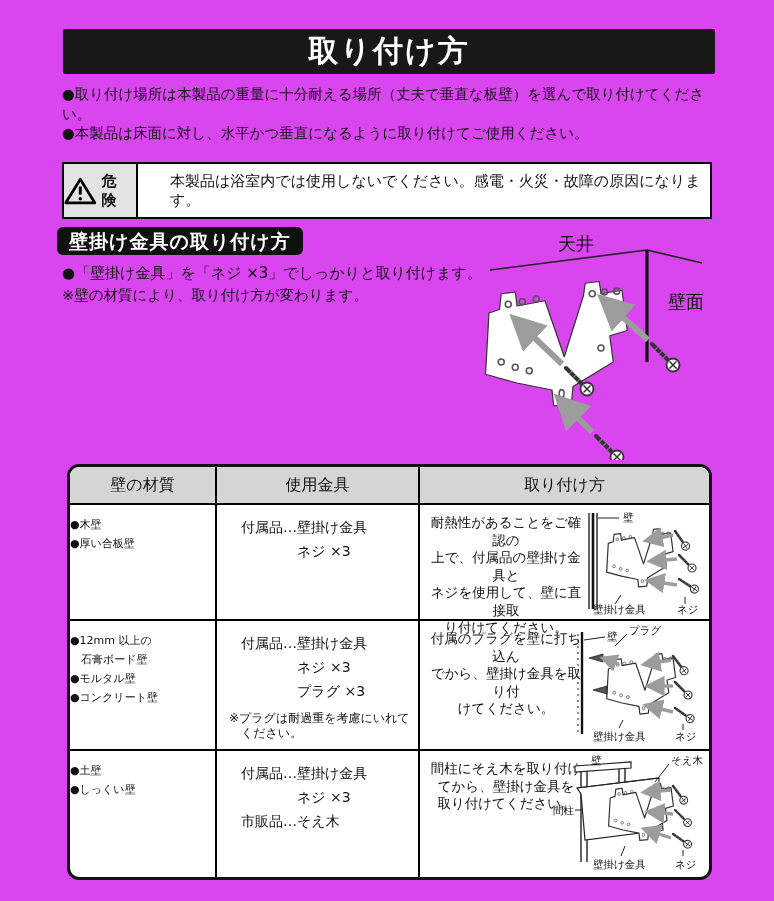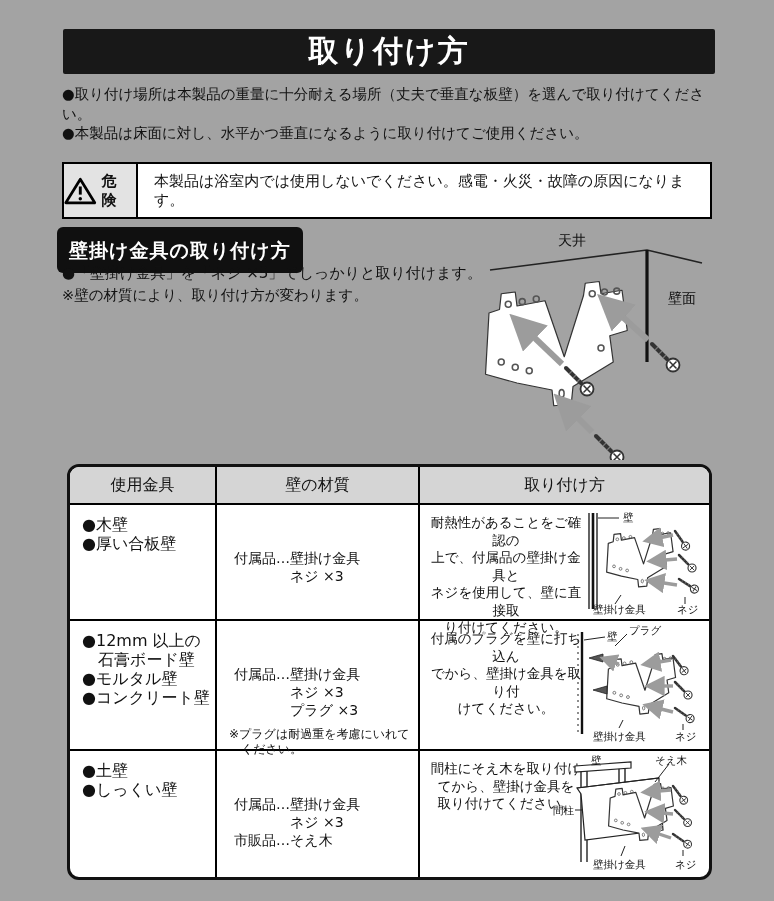--- a/index.html
+++ b/index.html
@@ -1,17 +1,17 @@
 <!DOCTYPE html>
 <html lang="ja"><head>
 <meta charset="utf-8">
 <style>
   html,body{margin:0;padding:0;background:#fff;}
   #page{
-    position:relative;width:774px;height:901px;background:#a3a3a3;overflow:hidden;
+    position:relative;width:774px;height:901px;background:#d946ef;overflow:hidden;
     font-family:"DejaVu Sans","Liberation Sans",sans-serif;color:#111;
   }
   
   .title-bar{
     position:absolute;left:63px;top:29px;width:652px;height:45px;
     background:#181818;border-radius:2px;
     display:flex;align-items:center;justify-content:center;
   }
   .title-bar span{color:#fff;font-size:30px;font-weight:bold;letter-spacing:2px;}
   
@@ -20,48 +20,48 @@
   
   .danger{
     position:absolute;left:62px;top:162px;width:650px;height:57px;
     border:2px solid #000;display:flex;box-sizing:border-box;background:#fff;
   }
   .danger-cell{
     width:72px;flex:0 0 72px;background:#e3e3e3;border-right:2px solid #000;
     display:flex;flex-direction:row;align-items:center;justify-content:center;gap:1px;
   }
   .danger-label{font-size:15px;font-weight:bold;letter-spacing:4px;margin-left:4px;}
-  .danger-text{flex:1;display:flex;align-items:center;padding-left:16px;font-size:15px;}
+  .danger-text{flex:1;display:flex;align-items:center;padding-left:32px;font-size:15px;}
   
   .sec-head{
     position:absolute;left:57px;top:227px;height:28px;line-height:28px;
     background:#101010;color:#fff;font-size:19px;font-weight:bold;
-    padding:9px 12px;border-radius:6px;letter-spacing:1px;
+    padding:0 12px;border-radius:6px;letter-spacing:1px;
   }
   .sec-bullet{position:absolute;left:62px;top:264px;font-size:15px;text-align:right;}
   .sec-note{position:absolute;left:62px;top:286px;font-size:14.5px;}
   
   .diagram{position:absolute;}
   .diagram svg{position:absolute;left:0;top:0;}
-  .dlabel{position:absolute;font-size:14px;color:#111;white-space:nowrap;}
+  .dlabel{position:absolute;font-size:18px;color:#111;white-space:nowrap;}
   .dlabel.small{font-size:10.5px;}
   
   .wall-table{
     position:absolute;left:67px;top:464px;width:645px;height:416px;
     border:3px solid #111;border-radius:12px;overflow:hidden;background:#fff;
     display:grid;grid-template-columns:147px 203px 1fr;grid-template-rows:38px 116px 130px 1fr;
     box-sizing:border-box;
   }
   .cell{border-right:2px solid #000;border-bottom:2px solid #000;box-sizing:border-box;position:relative;}
   .cell.cl{border-right:none;}
   .cell.rl{border-bottom:none;}
   .hcell{background:#d5d5d5;display:flex;align-items:center;justify-content:center;font-size:16px;}
-  .mat{padding:10px 4px 0 12px;font-size:16px;line-height:19px;white-space:pre-line;}
+  .mat{padding:10px 4px 0 0;font-size:11px;line-height:19px;white-space:pre-line;}
   .mat-note{padding:4px 2px 0 8px;font-size:12px;line-height:15.5px;white-space:pre-line;}
-  .hw{padding:10px 2px 0 17px;font-size:14px;line-height:18px;white-space:pre-line;margin-top:34px;}
+  .hw{padding:10px 2px 0 24px;font-size:14px;line-height:24px;white-space:pre-line;}
   .hw-note{padding:8px 2px 0 12px;font-size:12px;line-height:15px;white-space:pre-line;}
   .method-text{position:absolute;left:7px;top:9px;width:158px;font-size:13.5px;line-height:17.5px;white-space:pre-line;text-align:center;}
 </style>
 </head>
 <body>
 
 <div id="page">
 
   <div class="title-bar">
     <span>取り付け方</span>
@@ -130,22 +130,22 @@
       <use href="#screwIcon" transform="translate(126,138)"></use>
       <use href="#screwIcon" transform="translate(212,114)"></use>
       <use href="#screwIcon" transform="translate(156,206)"></use>
     </svg>
     <span class="dlabel" style="left:118px;top:2px;">天井</span>
     <span class="dlabel" style="left:228px;top:60px;">壁面</span>
   </div>
 
   <div class="wall-table">
 
+    <div class="cell hcell">壁の材質</div>
     <div class="cell hcell">使用金具</div>
-    <div class="cell hcell">壁の材質</div>
     <div class="cell hcell cl">取り付け方</div>
 
     <div class="cell">
       <div class="mat">●木壁
 ●厚い合板壁</div>
     </div>
     <div class="cell">
       <div class="hw">付属品…壁掛け金具
 　　　　ネジ ×3</div>
     </div>
@@ -252,21 +252,21 @@
           <line x1="104" y1="36" x2="80" y2="38" stroke="#9c9c9c" stroke-width="3.4" marker-end="url(#ah)"></line>
           <line x1="106" y1="60" x2="84" y2="58" stroke="#9c9c9c" stroke-width="3.4" marker-end="url(#ah)"></line>
           <line x1="104" y1="84" x2="80" y2="76" stroke="#9c9c9c" stroke-width="3.4" marker-end="url(#ah)"></line>
           <use href="#screwIcon" transform="translate(106,32) scale(0.6) rotate(8)"></use>
           <use href="#screwIcon" transform="translate(108,56) scale(0.6)"></use>
           <use href="#screwIcon" transform="translate(106,80) scale(0.6) rotate(-10)"></use>
           <line x1="58" y1="92" x2="54" y2="102" stroke="#222" stroke-width="1"></line>
           <line x1="116" y1="96" x2="116" y2="102" stroke="#222" stroke-width="1"></line>
         </svg>
         <span class="dlabel small" style="left:24px;top:0px;">壁</span>
-        <span class="dlabel small" style="left:88px;top:0px;font-family:Liberation Serif, serif;">そえ木</span>
+        <span class="dlabel small" style="left:104px;top:0px;font-family:Liberation Serif, serif;">そえ木</span>
         <span class="dlabel small" style="left:-14px;top:50px;">間柱</span>
         <span class="dlabel small" style="left:26px;top:104px;">壁掛け金具</span>
         <span class="dlabel small" style="left:108px;top:104px;">ネジ</span>
       </div>
     </div>
 
   </div>
 </div>
 
 </body></html>

